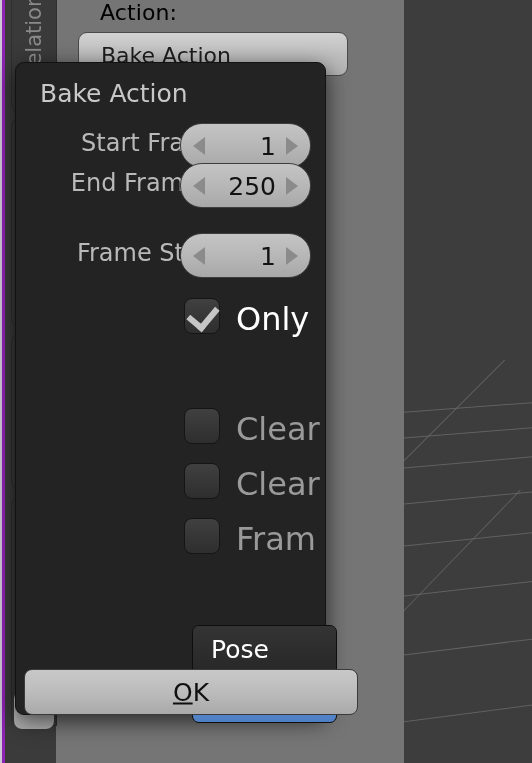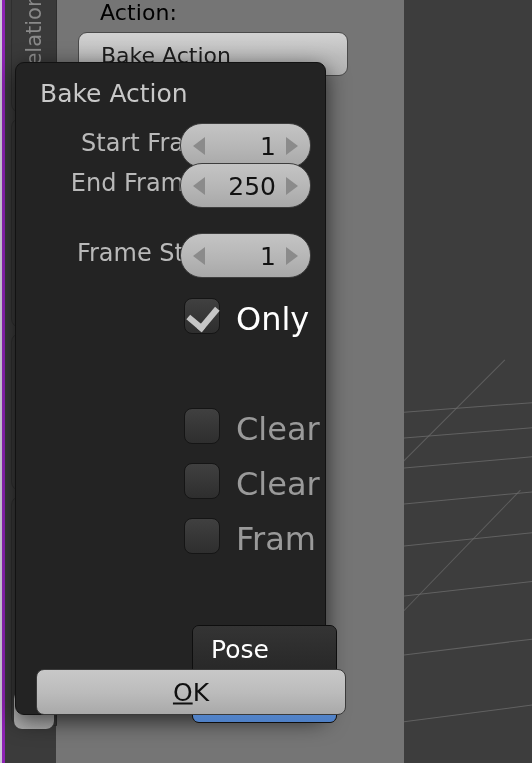--- a/index.html
+++ b/index.html
@@ -130,21 +130,21 @@
     box-sizing:border-box;background:#2b2b2b;
   }
   .enum-item{
     position:relative;height:48px;line-height:48px;
     font-size:25px;padding-left:18px;box-sizing:border-box;
   }
   .enum-item.top{background:linear-gradient(to bottom,#343434,#272727);color:#ffffff;}
   .enum-item.sel{background:linear-gradient(to bottom,#6699dd,#4f80c6);color:#101010;}
 
   .okbtn{
-    position:absolute;left:20px;top:606px;width:310px;height:46px;
+    position:absolute;left:8px;top:606px;width:334px;height:46px;
     border-radius:8px;
     background:linear-gradient(to bottom,#c8c8c8 0%,#bcbcbc 50%,#a9a9a9 100%);
     border:1px solid #3a3a3a;
     box-sizing:border-box;
   }
   .okbtn .ok-text{
     position:absolute;left:50%;top:50%;transform:translate(-50%,-50%);
     font-size:25px;color:#101010;
   }
   .okbtn .ok-text u{text-underline-offset:2px;}

